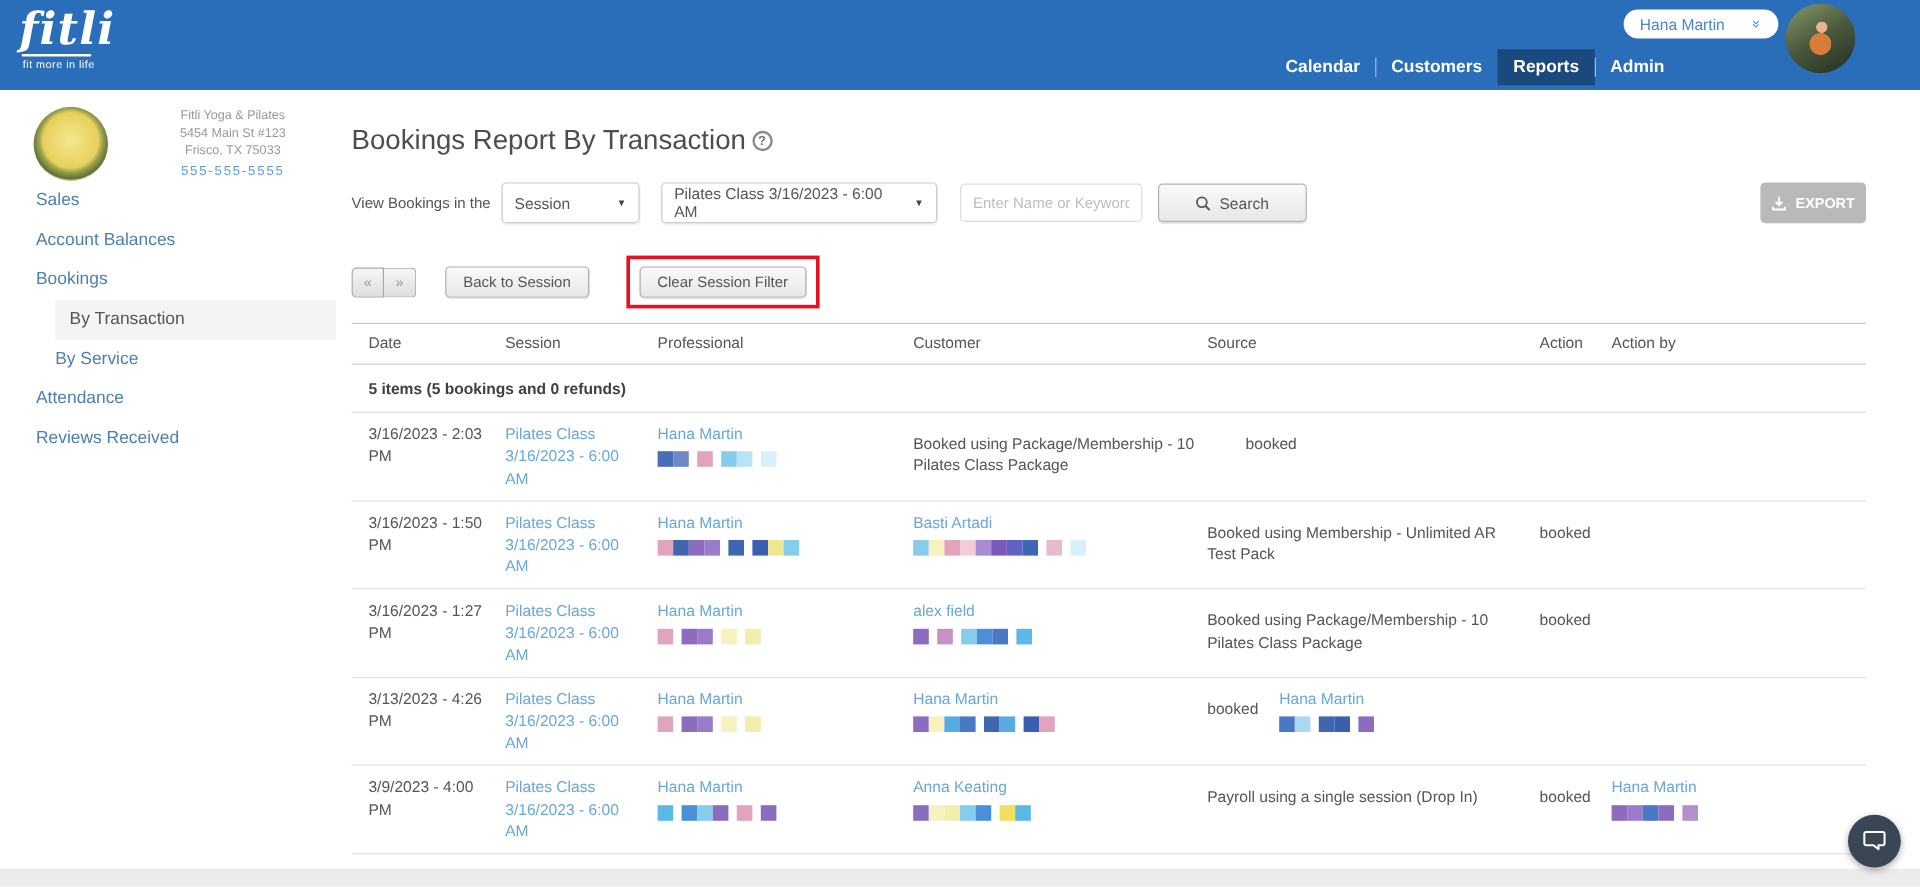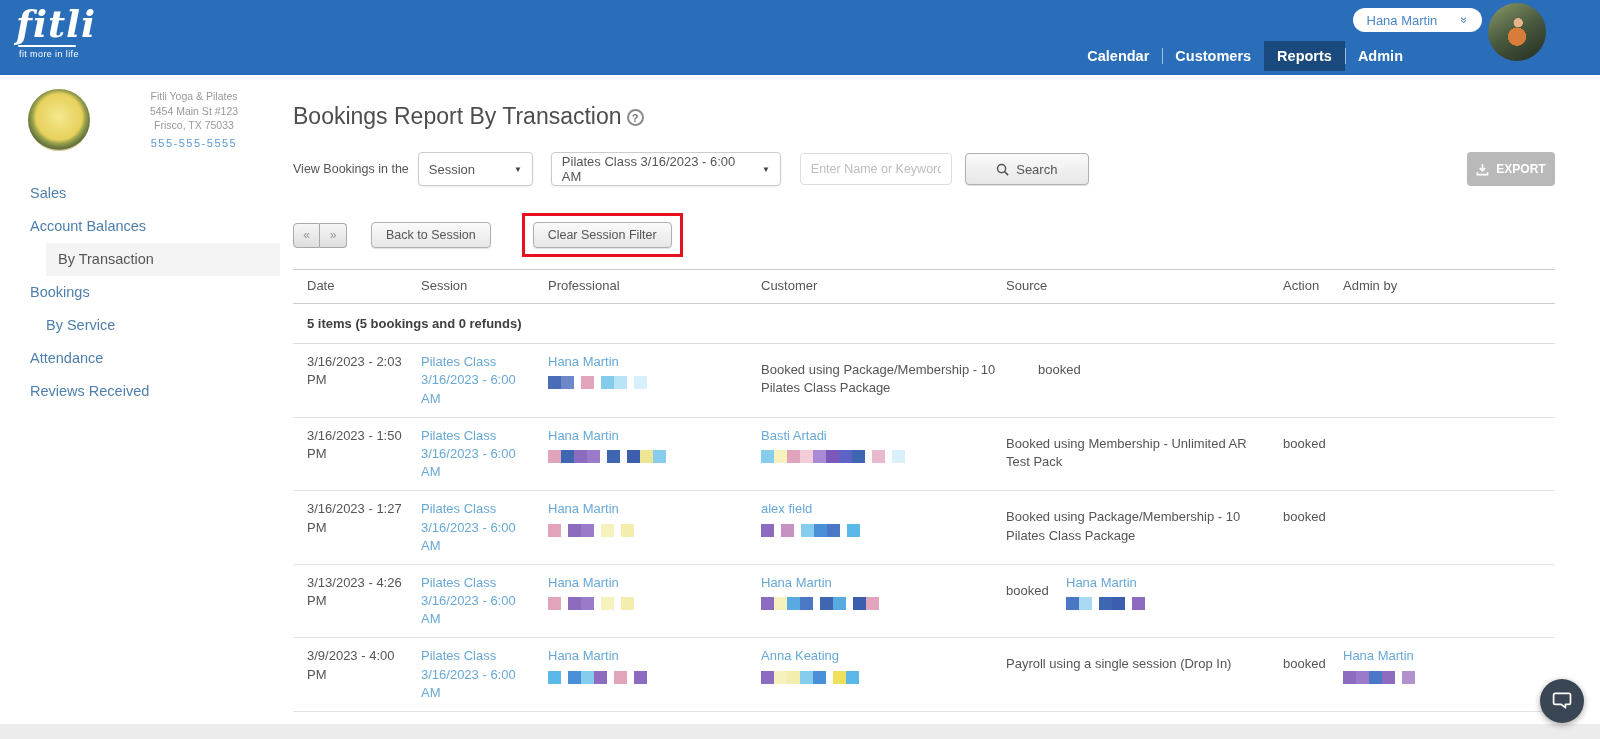--- a/index.html
+++ b/index.html
@@ -11,34 +11,34 @@
   .logo-text{font-family:"DejaVu Serif",serif;font-style:italic;font-weight:bold;font-size:37px;line-height:1.05;letter-spacing:1px}
   .logo-swoosh{width:58px;height:2px;background:#fff;margin:1px 0 2px 2px;border-radius:2px}
   .logo-tagline{font-size:9px;letter-spacing:.4px;margin-left:3px}
   .user-pill{position:absolute;top:8px;right:118px;background:#fff;color:#4a86c8;border-radius:14px;padding:4px 14px;font-size:13px;display:flex;align-items:center;gap:24px;min-width:128px;justify-content:center;cursor:pointer;height:24px}
   .user-chev{font-size:12px;display:inline-block;transform:rotate(90deg);line-height:1}
   .avatar{position:absolute;top:3px;right:54px;width:58px;height:58px;border-radius:50%;cursor:pointer;
     background:
       radial-gradient(circle at 52% 34%, #e8b48a 0 9%, rgba(0,0,0,0) 10%),
       radial-gradient(circle at 50% 58%, #d87c3a 0 20%, rgba(0,0,0,0) 21%),
       linear-gradient(150deg,#8a9a6a 0%,#4a5a3e 48%,#222c21 100%);}
-  .nav{position:absolute;right:184px;bottom:4px;display:flex;align-items:stretch;height:30px}
+  .nav{position:absolute;right:200px;bottom:4px;display:flex;align-items:stretch;height:30px}
   .nav-item{padding:6px 13px;font-size:14.5px;font-weight:bold;color:#fff;cursor:pointer;position:relative;display:flex;align-items:center}
   .nav-item + .nav-item::before{content:"";position:absolute;left:0;top:7px;bottom:7px;width:1px;background:rgba(255,255,255,.55)}
   .nav-item.active{background:#1a4a7d}
   .nav-item.active::before{display:none}
 
   
   .sidebar{position:absolute;left:0;top:75px;width:280px;bottom:15px;background:#fff}
   .biz{display:flex;align-items:center;gap:28px;margin:14px 10px 0 28px}
   .biz-logo{width:62px;height:62px;border-radius:50%;flex-shrink:0;
     background:radial-gradient(circle at 50% 45%, #f4e98e 0%, #e7d05c 50%, #97a04a 58%, #5d6e3c 70%, #cfc08a 72%, #b9a768 100%);}
   .biz-info{font-size:10.5px;color:#999;text-align:center;line-height:1.4;flex:1}
   .biz-phone{color:#5b9bd5;font-size:11px;letter-spacing:1.5px;margin-top:3px}
-  .menu{margin-top:26px}
+  .menu{}
   .menu-item{padding:8px 0 8px 30px;font-size:14.5px;color:#4d7fae;cursor:pointer;line-height:17px}
   .menu-item.indent{padding-left:46px}
   .menu-item.active{background:#f4f4f4;color:#555;margin-left:46px;padding-left:12px}
 
   
   .main{position:absolute;left:280px;top:75px;right:0;bottom:15px;background:#fff;padding:28px 45px 0 13px}
   .title-row{display:flex;align-items:center;gap:5px}
   .page-title{font-size:23px;color:#4d4d4d;font-weight:400}
   .help-icon{width:17px;height:17px;border:2px solid #8a8a8a;border-radius:50%;color:#777;font-size:11px;font-weight:bold;display:flex;align-items:center;justify-content:center;cursor:pointer;margin-top:2px}
 
@@ -116,22 +116,22 @@
     <div class="biz-info">
       <div>Fitli Yoga &amp; Pilates</div>
       <div>5454 Main St #123</div>
       <div>Frisco, TX 75033</div>
       <div class="biz-phone">555-555-5555</div>
     </div>
   </div>
   <div class="menu">
       <div class="menu-item">Sales</div>
       <div class="menu-item">Account Balances</div>
+      <div class="menu-item">Bookings</div>
       <div class="menu-item indent active">By Transaction</div>
-      <div class="menu-item">Bookings</div>
       <div class="menu-item indent">By Service</div>
       <div class="menu-item">Attendance</div>
       <div class="menu-item">Reviews Received</div>
     </div>
 </div>
 
 <div class="main">
   <div class="title-row">
     <h1 class="page-title">Bookings Report By Transaction</h1>
     <span class="help-icon">?</span>
@@ -176,21 +176,21 @@
   </div>
 
   <div class="table">
     <div class="thead">
         <div class="th cell c-date">Date</div>
         <div class="th cell c-session">Session</div>
         <div class="th cell c-prof">Professional</div>
         <div class="th cell c-cust">Customer</div>
         <div class="th cell c-source">Source</div>
         <div class="th cell c-action">Action</div>
-        <div class="th cell c-actionby">Admin by</div>
+        <div class="th cell c-actionby">Action by</div>
       </div>
     <div class="summary">5 items (5 bookings and 0 refunds)</div>
     <div id="tbody">
   <div class="trow">
     <div class="cell c-date">3/16/2023 - 2:03 PM</div>
     <div class="cell c-session">
       <a class="link">Pilates Class 3/16/2023 - 6:00 AM</a>
     </div>
     <div class="cell c-prof">
       <a class="link">Hana Martin</a>

